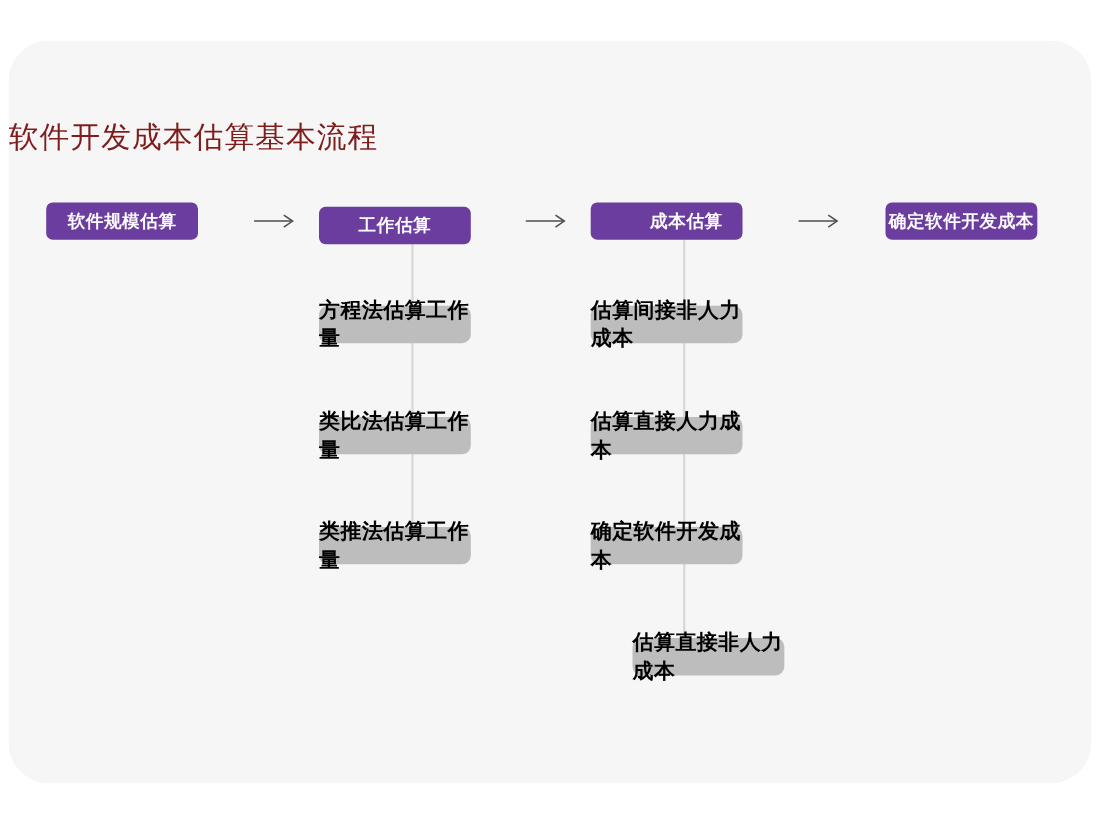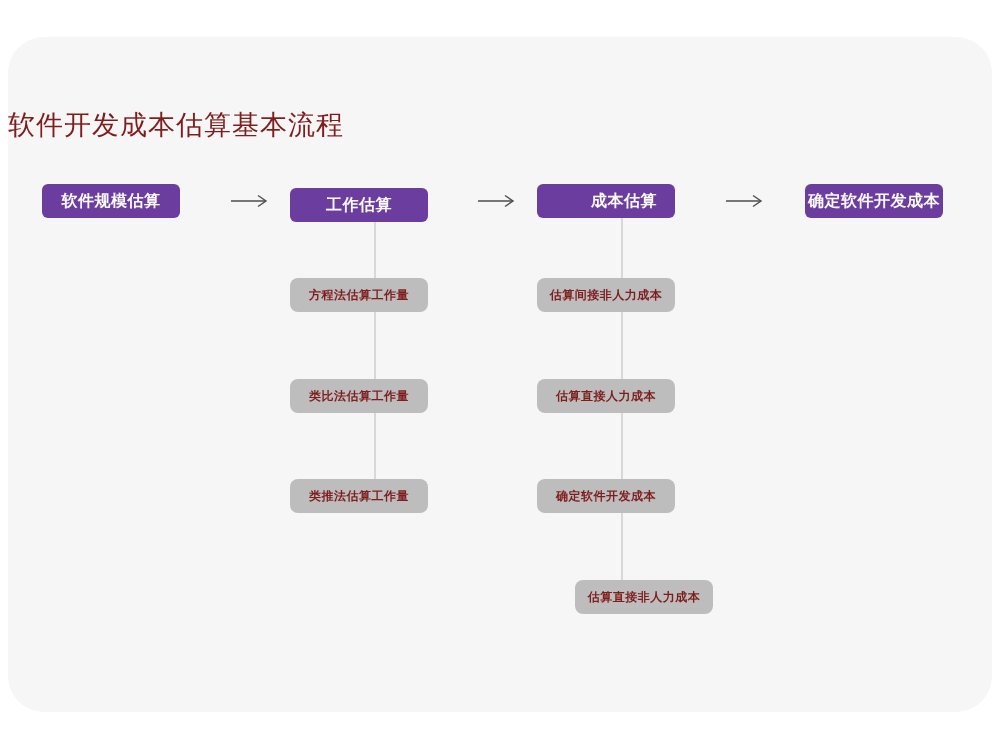--- a/index.html
+++ b/index.html
@@ -37,22 +37,22 @@
   }
   .node.primary {
     background: #6A3D9E;
     color: #FBFAFC;
     font-size: 16px;
     border-radius: 6px;
     letter-spacing: 0.5px;
   }
   .node.secondary {
     background: #BDBDBD;
-    color: #7f1d1d;
-    font-size: 12px;
+    color: #000000;
+    font-size: 19px;
     border-radius: 8px;
     letter-spacing: 0.5px;
   }
   .vline {
     position: absolute;
     width: 2px;
     background: #D8D8D8;
     z-index: 1;
   }
   .arrow {

